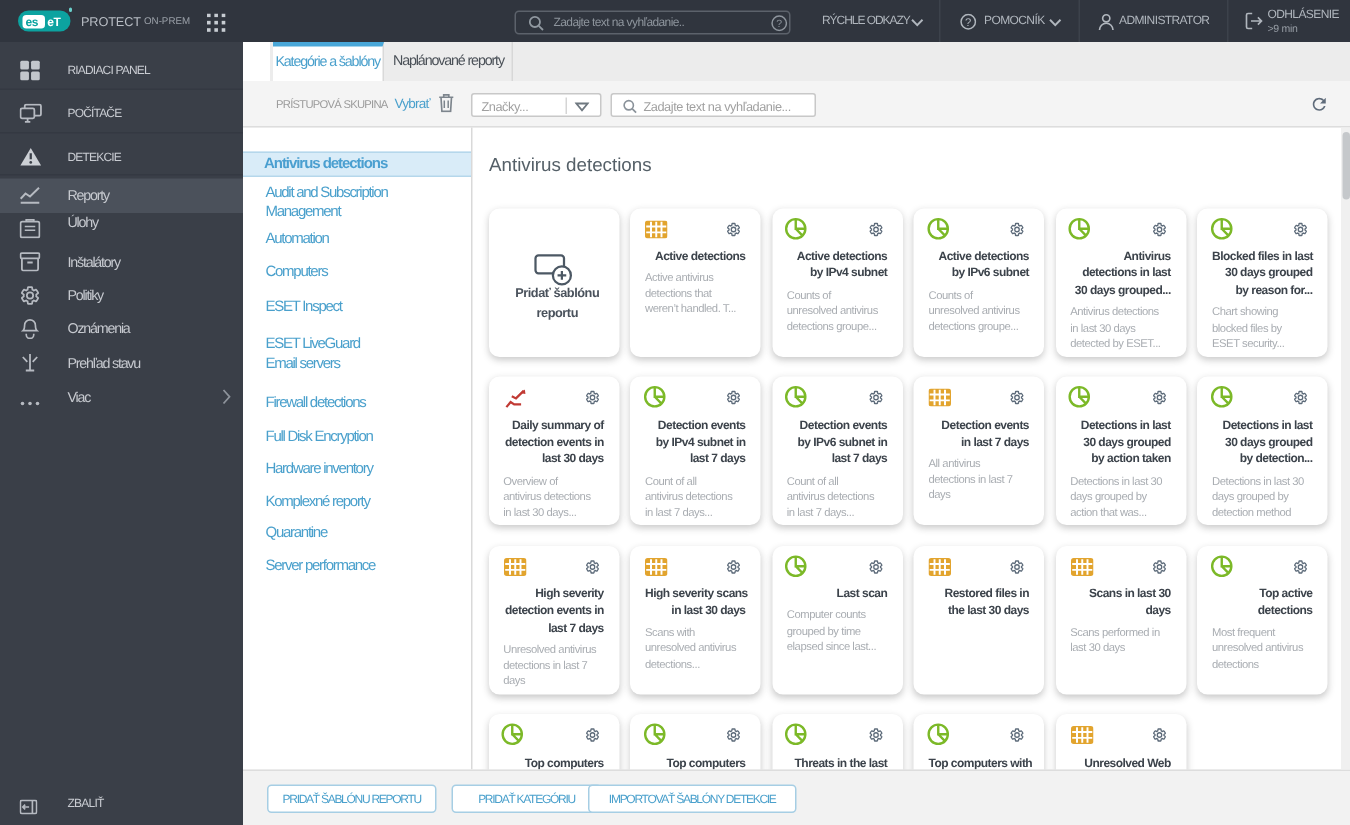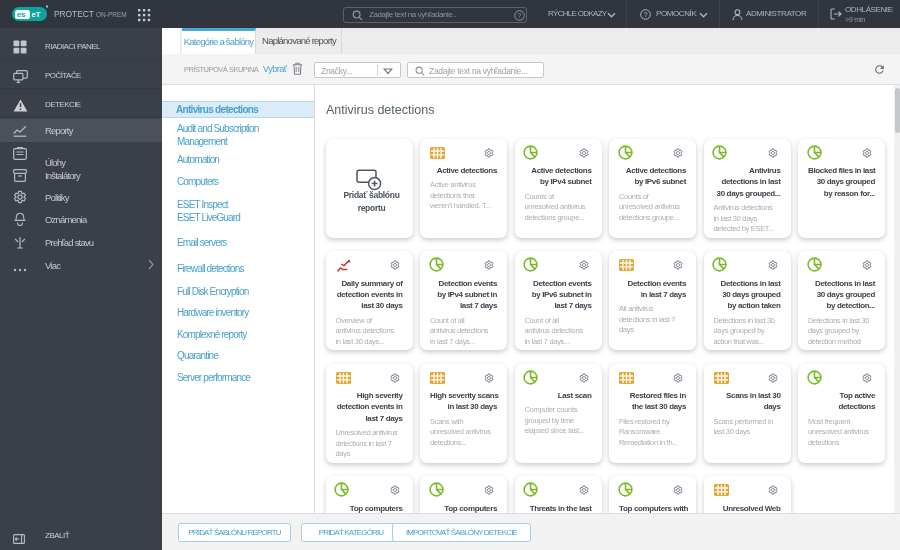--- a/index.html
+++ b/index.html
@@ -122,21 +122,21 @@
 <div class="sico" style="top:95px"><svg width="14" height="12" viewBox="0 0 14 12">
         <path d="M0.8 8.5 L4 5 L7 7 L13 1.2" fill="none" stroke="#b6bac1" stroke-width="1.3"></path>
         <path d="M0.8 11.2 h12.4" stroke="#b6bac1" stroke-width="1.3"></path>
       </svg></div>
 <div class="slbl sub" style="top:97px">Reporty</div>
 <div class="sico" style="top:117.5px"><svg width="14" height="13" viewBox="0 0 14 13">
         <rect x="0.7" y="1.7" width="12.6" height="10.6" rx="1.2" fill="none" stroke="#b6bac1" stroke-width="1.2"></rect>
         <path d="M4.5 1.7 L4.5 0.5 L9.5 0.5 L9.5 1.7" fill="none" stroke="#b6bac1" stroke-width="1.2"></path>
         <path d="M3.5 5 h7 M3.5 7.5 h7" stroke="#b6bac1" stroke-width="1.1"></path>
       </svg></div>
-<div class="slbl sub" style="top:129px">Úlohy</div>
+<div class="slbl sub" style="top:115px">Úlohy</div>
 <div class="sico" style="top:139.5px"><svg width="14" height="13" viewBox="0 0 14 13">
         <rect x="0.7" y="0.7" width="12.6" height="3.6" rx="0.8" fill="none" stroke="#b6bac1" stroke-width="1.2"></rect>
         <path d="M1.6 4.3 V11.4 a1 1 0 0 0 1 1 H11.4 a1 1 0 0 0 1-1 V4.3" fill="none" stroke="#b6bac1" stroke-width="1.2"></path>
         <path d="M5.2 7 h3.6" stroke="#b6bac1" stroke-width="1.2"></path>
       </svg></div>
 <div class="slbl sub" style="top:141.5px">Inštalátory</div>
 <div class="sico" style="top:161.5px"><svg width="14" height="14" viewBox="0 0 24 24">
         <path fill="none" stroke="#b6bac1" stroke-width="2" d="M19.14,12.94c0.04-0.3,0.06-0.61,0.06-0.94c0-0.32-0.02-0.64-0.07-0.94l2.03-1.58c0.18-0.14,0.23-0.41,0.12-0.61 l-1.92-3.32c-0.12-0.22-0.37-0.29-0.59-0.22l-2.39,0.96c-0.5-0.38-1.03-0.7-1.62-0.94L14.4,2.81c-0.04-0.24-0.24-0.41-0.48-0.41 h-3.84c-0.24,0-0.43,0.17-0.47,0.41L9.25,5.35C8.66,5.59,8.12,5.92,7.63,6.29L5.24,5.33c-0.22-0.08-0.47,0-0.59,0.22L2.74,8.87 C2.62,9.08,2.66,9.34,2.86,9.48l2.03,1.58C4.84,11.36,4.8,11.69,4.8,12s0.02,0.64,0.07,0.94l-2.03,1.58 c-0.18,0.14-0.23,0.41-0.12,0.61l1.92,3.32c0.12,0.22,0.37,0.29,0.59,0.22l2.39-0.96c0.5,0.38,1.03,0.7,1.62,0.94l0.36,2.54 c0.05,0.24,0.24,0.41,0.48,0.41h3.84c0.24,0,0.44-0.17,0.47-0.41l0.36-2.54c0.59-0.24,1.13-0.56,1.62-0.94l2.39,0.96 c0.22,0.08,0.47,0,0.59-0.22l1.92-3.32c0.12-0.22,0.07-0.47-0.12-0.61L19.14,12.94z M12,15.6c-1.98,0-3.6-1.62-3.6-3.6 s1.62-3.6,3.6-3.6s3.6,1.62,3.6,3.6S13.98,15.6,12,15.6z"></path>
       </svg></div>
 <div class="slbl sub" style="top:163.5px">Politiky</div>
@@ -195,21 +195,21 @@
     </svg>
 </div>
 <div id="content"></div>
 <div id="catsel">
     <span>Antivirus detections</span>
   </div>
 <div class="cat" style="top:123.2px">Audit and Subscription<br>Management</div>
 <div class="cat" style="top:153.7px">Automation</div>
 <div class="cat" style="top:176.4px">Computers</div>
 <div class="cat" style="top:198.5px">ESET Inspect</div>
-<div class="cat" style="top:212px">ESET LiveGuard</div>
+<div class="cat" style="top:224px">ESET LiveGuard</div>
 <div class="cat" style="top:237px">Email servers</div>
 <div class="cat" style="top:263.4px">Firewall detections</div>
 <div class="cat" style="top:285.5px">Full Disk Encryption</div>
 <div class="cat" style="top:307.1px">Hardware inventory</div>
 <div class="cat" style="top:328.7px">Komplexné reporty</div>
 <div class="cat" style="top:350.3px">Quarantine</div>
 <div class="cat" style="top:371.9px">Server performance</div>
 <div id="catdiv"></div>
 <div id="heading">Antivirus detections</div>
 <div class="card" style="left:325.5px;top:138.5px">
@@ -266,20 +266,21 @@
   </div>
 <div class="card" style="left:798px;top:138.5px">
     <svg class="gear" width="10" height="10" viewBox="0 0 24 24">
       <path fill="none" stroke="#5d6b7a" stroke-width="2.1" d="M19.14,12.94c0.04-0.3,0.06-0.61,0.06-0.94c0-0.32-0.02-0.64-0.07-0.94l2.03-1.58c0.18-0.14,0.23-0.41,0.12-0.61 l-1.92-3.32c-0.12-0.22-0.37-0.29-0.59-0.22l-2.39,0.96c-0.5-0.38-1.03-0.7-1.62-0.94L14.4,2.81c-0.04-0.24-0.24-0.41-0.48-0.41 h-3.84c-0.24,0-0.43,0.17-0.47,0.41L9.25,5.35C8.66,5.59,8.12,5.92,7.63,6.29L5.24,5.33c-0.22-0.08-0.47,0-0.59,0.22L2.74,8.87 C2.62,9.08,2.66,9.34,2.86,9.48l2.03,1.58C4.84,11.36,4.8,11.69,4.8,12s0.02,0.64,0.07,0.94l-2.03,1.58 c-0.18,0.14-0.23,0.41-0.12,0.61l1.92,3.32c0.12,0.22,0.37,0.29,0.59,0.22l2.39-0.96c0.5,0.38,1.03,0.7,1.62,0.94l0.36,2.54 c0.05,0.24,0.24,0.41,0.48,0.41h3.84c0.24,0,0.44-0.17,0.47-0.41l0.36-2.54c0.59-0.24,1.13-0.56,1.62-0.94l2.39,0.96 c0.22,0.08,0.47,0,0.59-0.22l1.92-3.32c0.12-0.22,0.07-0.47-0.12-0.61L19.14,12.94z M12,15.6c-1.98,0-3.6-1.62-3.6-3.6 s1.62-3.6,3.6-3.6s3.6,1.62,3.6,3.6S13.98,15.6,12,15.6z"></path>
     </svg>
     <div class="cico"><svg style="margin-left:-1.5px" width="15" height="15" viewBox="0 0 15 15">
         <circle cx="7.5" cy="7.5" r="6.4" fill="none" stroke="#7cb928" stroke-width="1.6"></circle>
         <path d="M7.5 1.1 L7.5 7.5 L13.9 7.5 M7.5 7.5 L12 12.1" fill="none" stroke="#7cb928" stroke-width="1.6"></path>
       </svg></div>
     <div class="ctitle">Blocked files in last<br>30 days grouped<br>by reason for...</div>
+    <div class="desc">Chart showing<br>blocked files by<br>ESET security...</div>
   </div>
 <div class="card" style="left:325.5px;top:251px">
     <svg class="gear" width="10" height="10" viewBox="0 0 24 24">
       <path fill="none" stroke="#5d6b7a" stroke-width="2.1" d="M19.14,12.94c0.04-0.3,0.06-0.61,0.06-0.94c0-0.32-0.02-0.64-0.07-0.94l2.03-1.58c0.18-0.14,0.23-0.41,0.12-0.61 l-1.92-3.32c-0.12-0.22-0.37-0.29-0.59-0.22l-2.39,0.96c-0.5-0.38-1.03-0.7-1.62-0.94L14.4,2.81c-0.04-0.24-0.24-0.41-0.48-0.41 h-3.84c-0.24,0-0.43,0.17-0.47,0.41L9.25,5.35C8.66,5.59,8.12,5.92,7.63,6.29L5.24,5.33c-0.22-0.08-0.47,0-0.59,0.22L2.74,8.87 C2.62,9.08,2.66,9.34,2.86,9.48l2.03,1.58C4.84,11.36,4.8,11.69,4.8,12s0.02,0.64,0.07,0.94l-2.03,1.58 c-0.18,0.14-0.23,0.41-0.12,0.61l1.92,3.32c0.12,0.22,0.37,0.29,0.59,0.22l2.39-0.96c0.5,0.38,1.03,0.7,1.62,0.94l0.36,2.54 c0.05,0.24,0.24,0.41,0.48,0.41h3.84c0.24,0,0.44-0.17,0.47-0.41l0.36-2.54c0.59-0.24,1.13-0.56,1.62-0.94l2.39,0.96 c0.22,0.08,0.47,0,0.59-0.22l1.92-3.32c0.12-0.22,0.07-0.47-0.12-0.61L19.14,12.94z M12,15.6c-1.98,0-3.6-1.62-3.6-3.6 s1.62-3.6,3.6-3.6s3.6,1.62,3.6,3.6S13.98,15.6,12,15.6z"></path>
     </svg>
     <div class="cico"><svg width="16" height="16" viewBox="0 0 16 16">
         <path d="M5.2 7.2 L8 8.6 L13.2 3.4" fill="none" stroke="#c13a34" stroke-width="1.5"></path>
         <path d="M13.9 2.6 l0.4 3 l-3 -0.4 z" fill="#c13a34"></path>
         <path d="M1.6 14.4 L4.4 11 L6.8 12.6 L11.4 12.6" fill="none" stroke="#c13a34" stroke-width="1.5"></path>
       </svg></div>
@@ -376,21 +377,20 @@
   </div>
 <div class="card" style="left:609px;top:363.5px">
     <svg class="gear" width="10" height="10" viewBox="0 0 24 24">
       <path fill="none" stroke="#5d6b7a" stroke-width="2.1" d="M19.14,12.94c0.04-0.3,0.06-0.61,0.06-0.94c0-0.32-0.02-0.64-0.07-0.94l2.03-1.58c0.18-0.14,0.23-0.41,0.12-0.61 l-1.92-3.32c-0.12-0.22-0.37-0.29-0.59-0.22l-2.39,0.96c-0.5-0.38-1.03-0.7-1.62-0.94L14.4,2.81c-0.04-0.24-0.24-0.41-0.48-0.41 h-3.84c-0.24,0-0.43,0.17-0.47,0.41L9.25,5.35C8.66,5.59,8.12,5.92,7.63,6.29L5.24,5.33c-0.22-0.08-0.47,0-0.59,0.22L2.74,8.87 C2.62,9.08,2.66,9.34,2.86,9.48l2.03,1.58C4.84,11.36,4.8,11.69,4.8,12s0.02,0.64,0.07,0.94l-2.03,1.58 c-0.18,0.14-0.23,0.41-0.12,0.61l1.92,3.32c0.12,0.22,0.37,0.29,0.59,0.22l2.39-0.96c0.5,0.38,1.03,0.7,1.62,0.94l0.36,2.54 c0.05,0.24,0.24,0.41,0.48,0.41h3.84c0.24,0,0.44-0.17,0.47-0.41l0.36-2.54c0.59-0.24,1.13-0.56,1.62-0.94l2.39,0.96 c0.22,0.08,0.47,0,0.59-0.22l1.92-3.32c0.12-0.22,0.07-0.47-0.12-0.61L19.14,12.94z M12,15.6c-1.98,0-3.6-1.62-3.6-3.6 s1.62-3.6,3.6-3.6s3.6,1.62,3.6,3.6S13.98,15.6,12,15.6z"></path>
     </svg>
     <div class="cico"><svg style="margin-top:2px" width="15" height="12" viewBox="0 0 15 12">
         <rect x="0" y="0" width="15" height="12" rx="1.8" fill="#e2a42e"></rect>
         <path d="M4 0.8 v10.4 M7.5 0.8 v10.4 M11 0.8 v10.4 M0.8 4 h13.4 M0.8 7.9 h13.4" stroke="#fff" stroke-width="1.3" fill="none"></path>
       </svg></div>
     <div class="ctitle">Restored files in<br>the last 30 days</div>
-    <div class="desc">Files restored by<br>Ransomware<br>Remediation in th...</div>
   </div>
 <div class="card" style="left:703.5px;top:363.5px">
     <svg class="gear" width="10" height="10" viewBox="0 0 24 24">
       <path fill="none" stroke="#5d6b7a" stroke-width="2.1" d="M19.14,12.94c0.04-0.3,0.06-0.61,0.06-0.94c0-0.32-0.02-0.64-0.07-0.94l2.03-1.58c0.18-0.14,0.23-0.41,0.12-0.61 l-1.92-3.32c-0.12-0.22-0.37-0.29-0.59-0.22l-2.39,0.96c-0.5-0.38-1.03-0.7-1.62-0.94L14.4,2.81c-0.04-0.24-0.24-0.41-0.48-0.41 h-3.84c-0.24,0-0.43,0.17-0.47,0.41L9.25,5.35C8.66,5.59,8.12,5.92,7.63,6.29L5.24,5.33c-0.22-0.08-0.47,0-0.59,0.22L2.74,8.87 C2.62,9.08,2.66,9.34,2.86,9.48l2.03,1.58C4.84,11.36,4.8,11.69,4.8,12s0.02,0.64,0.07,0.94l-2.03,1.58 c-0.18,0.14-0.23,0.41-0.12,0.61l1.92,3.32c0.12,0.22,0.37,0.29,0.59,0.22l2.39-0.96c0.5,0.38,1.03,0.7,1.62,0.94l0.36,2.54 c0.05,0.24,0.24,0.41,0.48,0.41h3.84c0.24,0,0.44-0.17,0.47-0.41l0.36-2.54c0.59-0.24,1.13-0.56,1.62-0.94l2.39,0.96 c0.22,0.08,0.47,0,0.59-0.22l1.92-3.32c0.12-0.22,0.07-0.47-0.12-0.61L19.14,12.94z M12,15.6c-1.98,0-3.6-1.62-3.6-3.6 s1.62-3.6,3.6-3.6s3.6,1.62,3.6,3.6S13.98,15.6,12,15.6z"></path>
     </svg>
     <div class="cico"><svg style="margin-top:2px" width="15" height="12" viewBox="0 0 15 12">
         <rect x="0" y="0" width="15" height="12" rx="1.8" fill="#e2a42e"></rect>
         <path d="M4 0.8 v10.4 M7.5 0.8 v10.4 M11 0.8 v10.4 M0.8 4 h13.4 M0.8 7.9 h13.4" stroke="#fff" stroke-width="1.3" fill="none"></path>
       </svg></div>
     <div class="ctitle">Scans in last 30<br>days</div>

